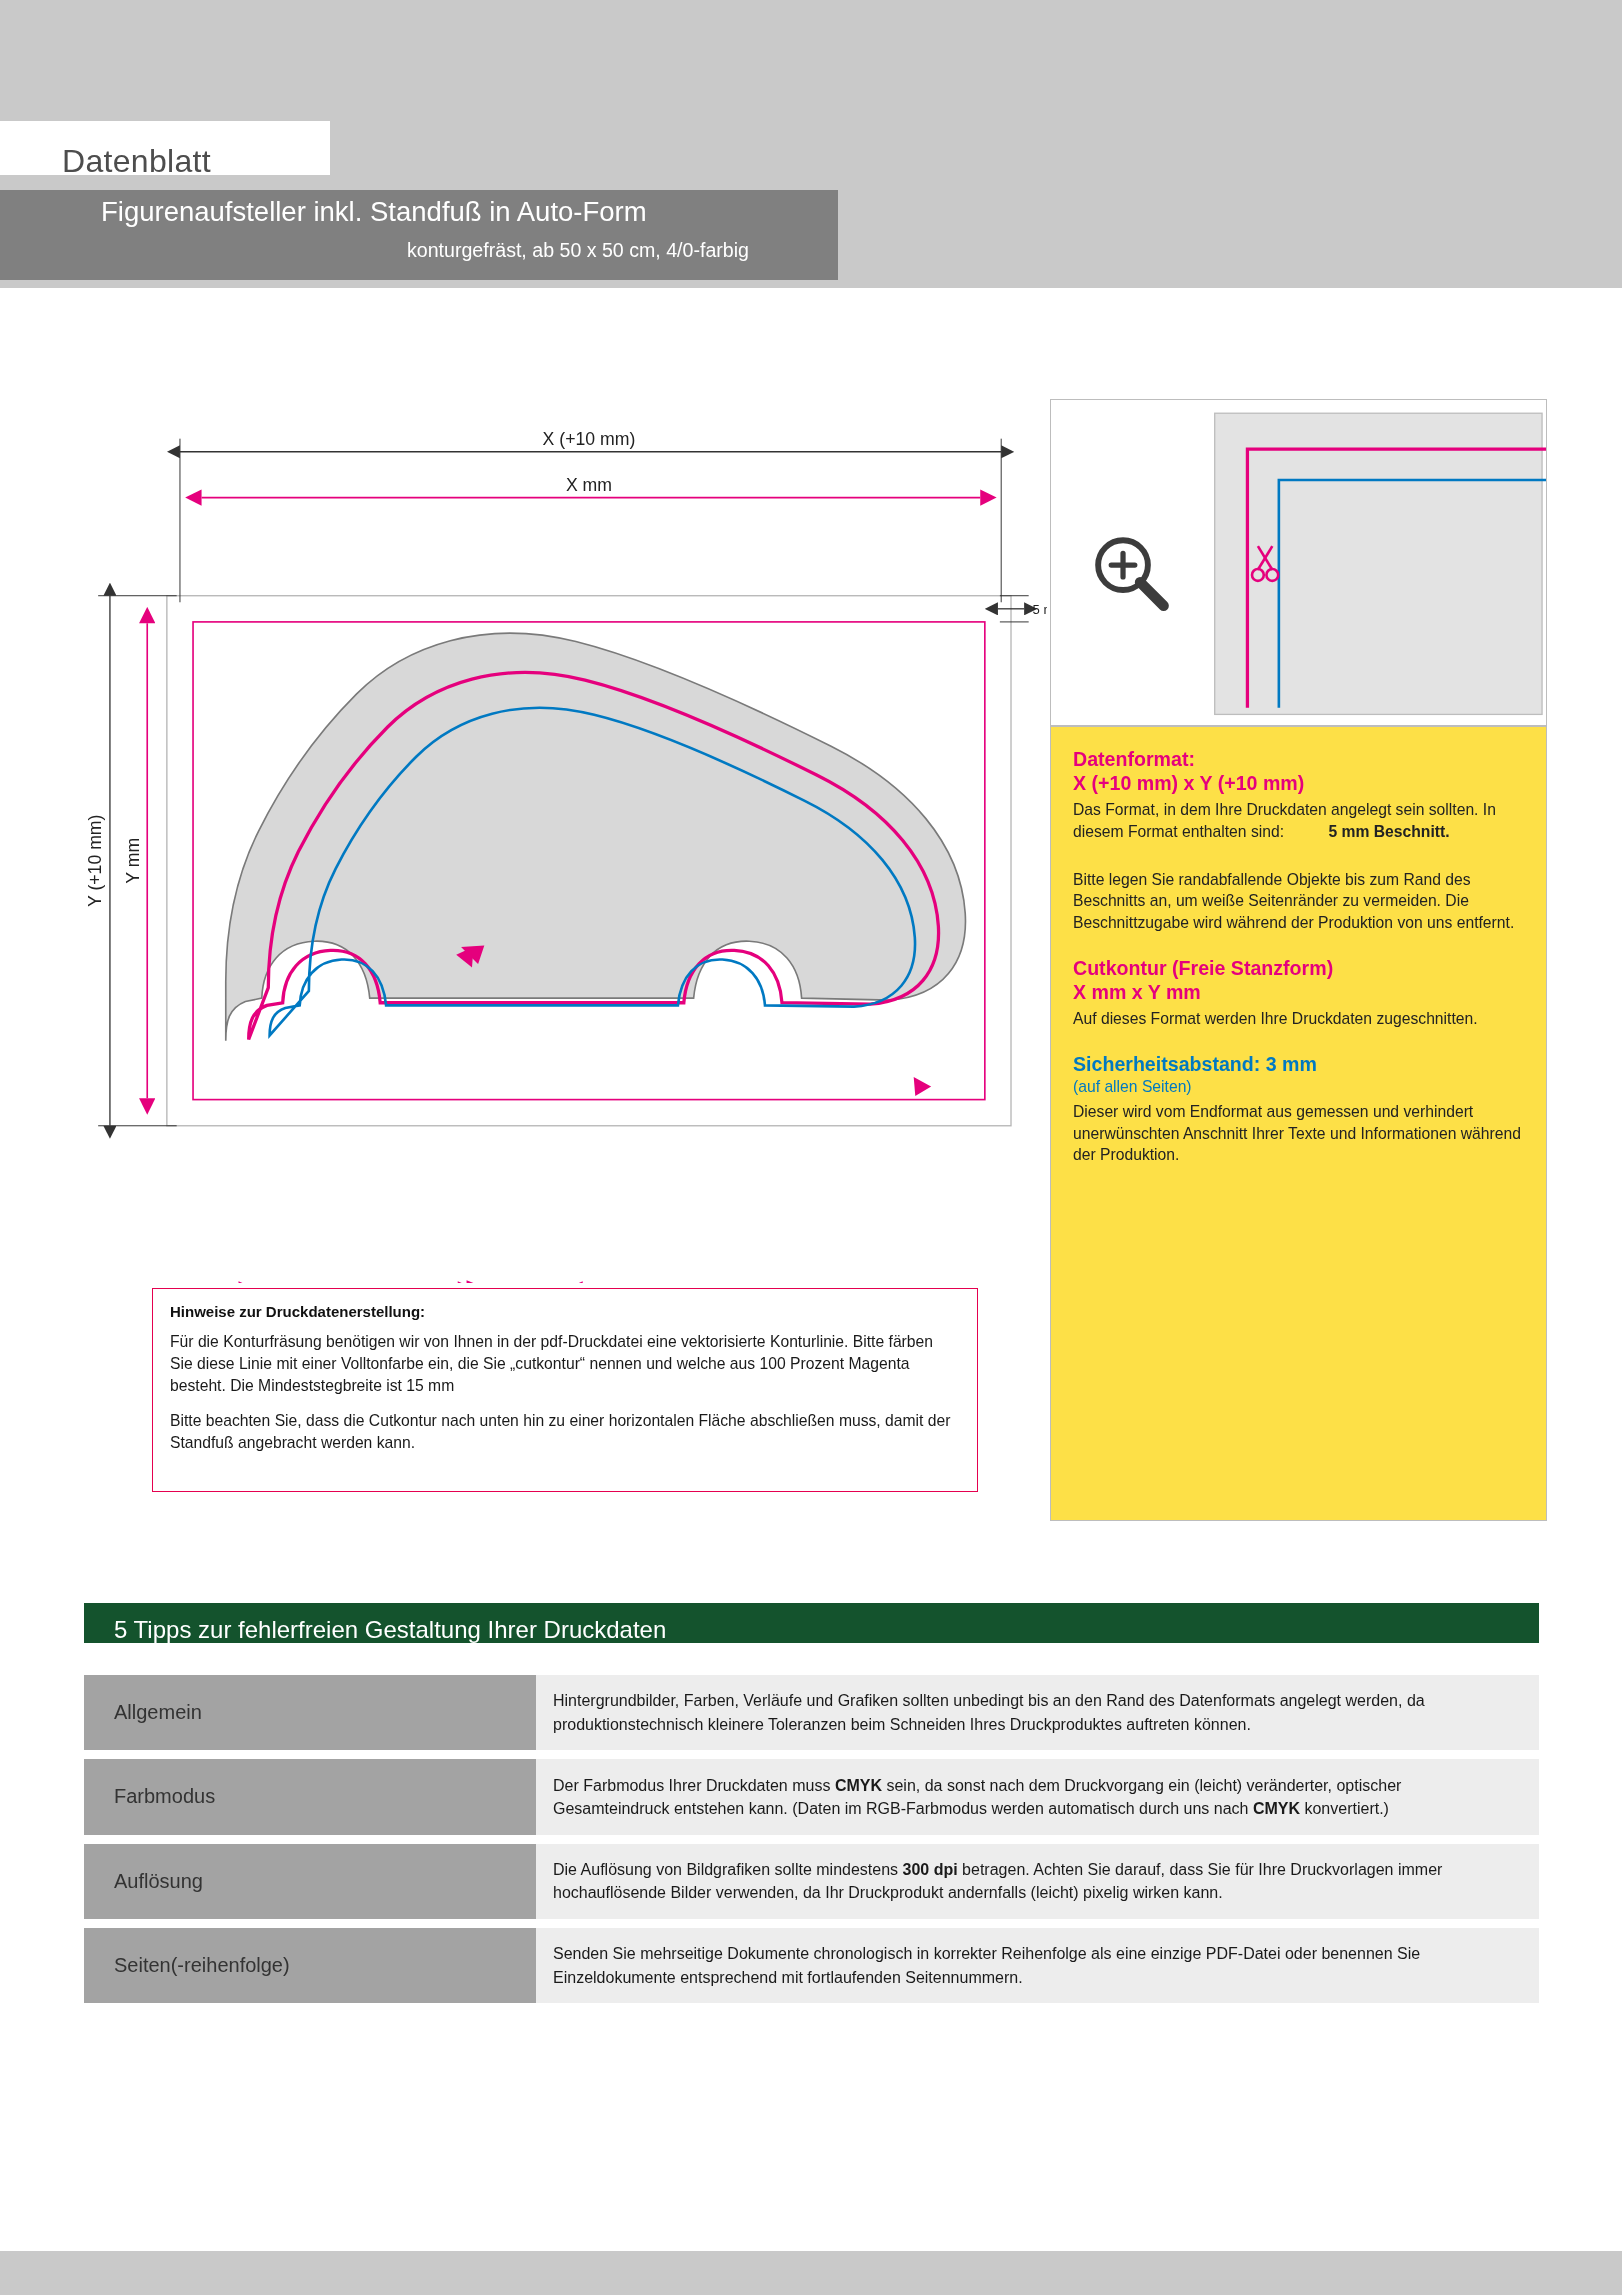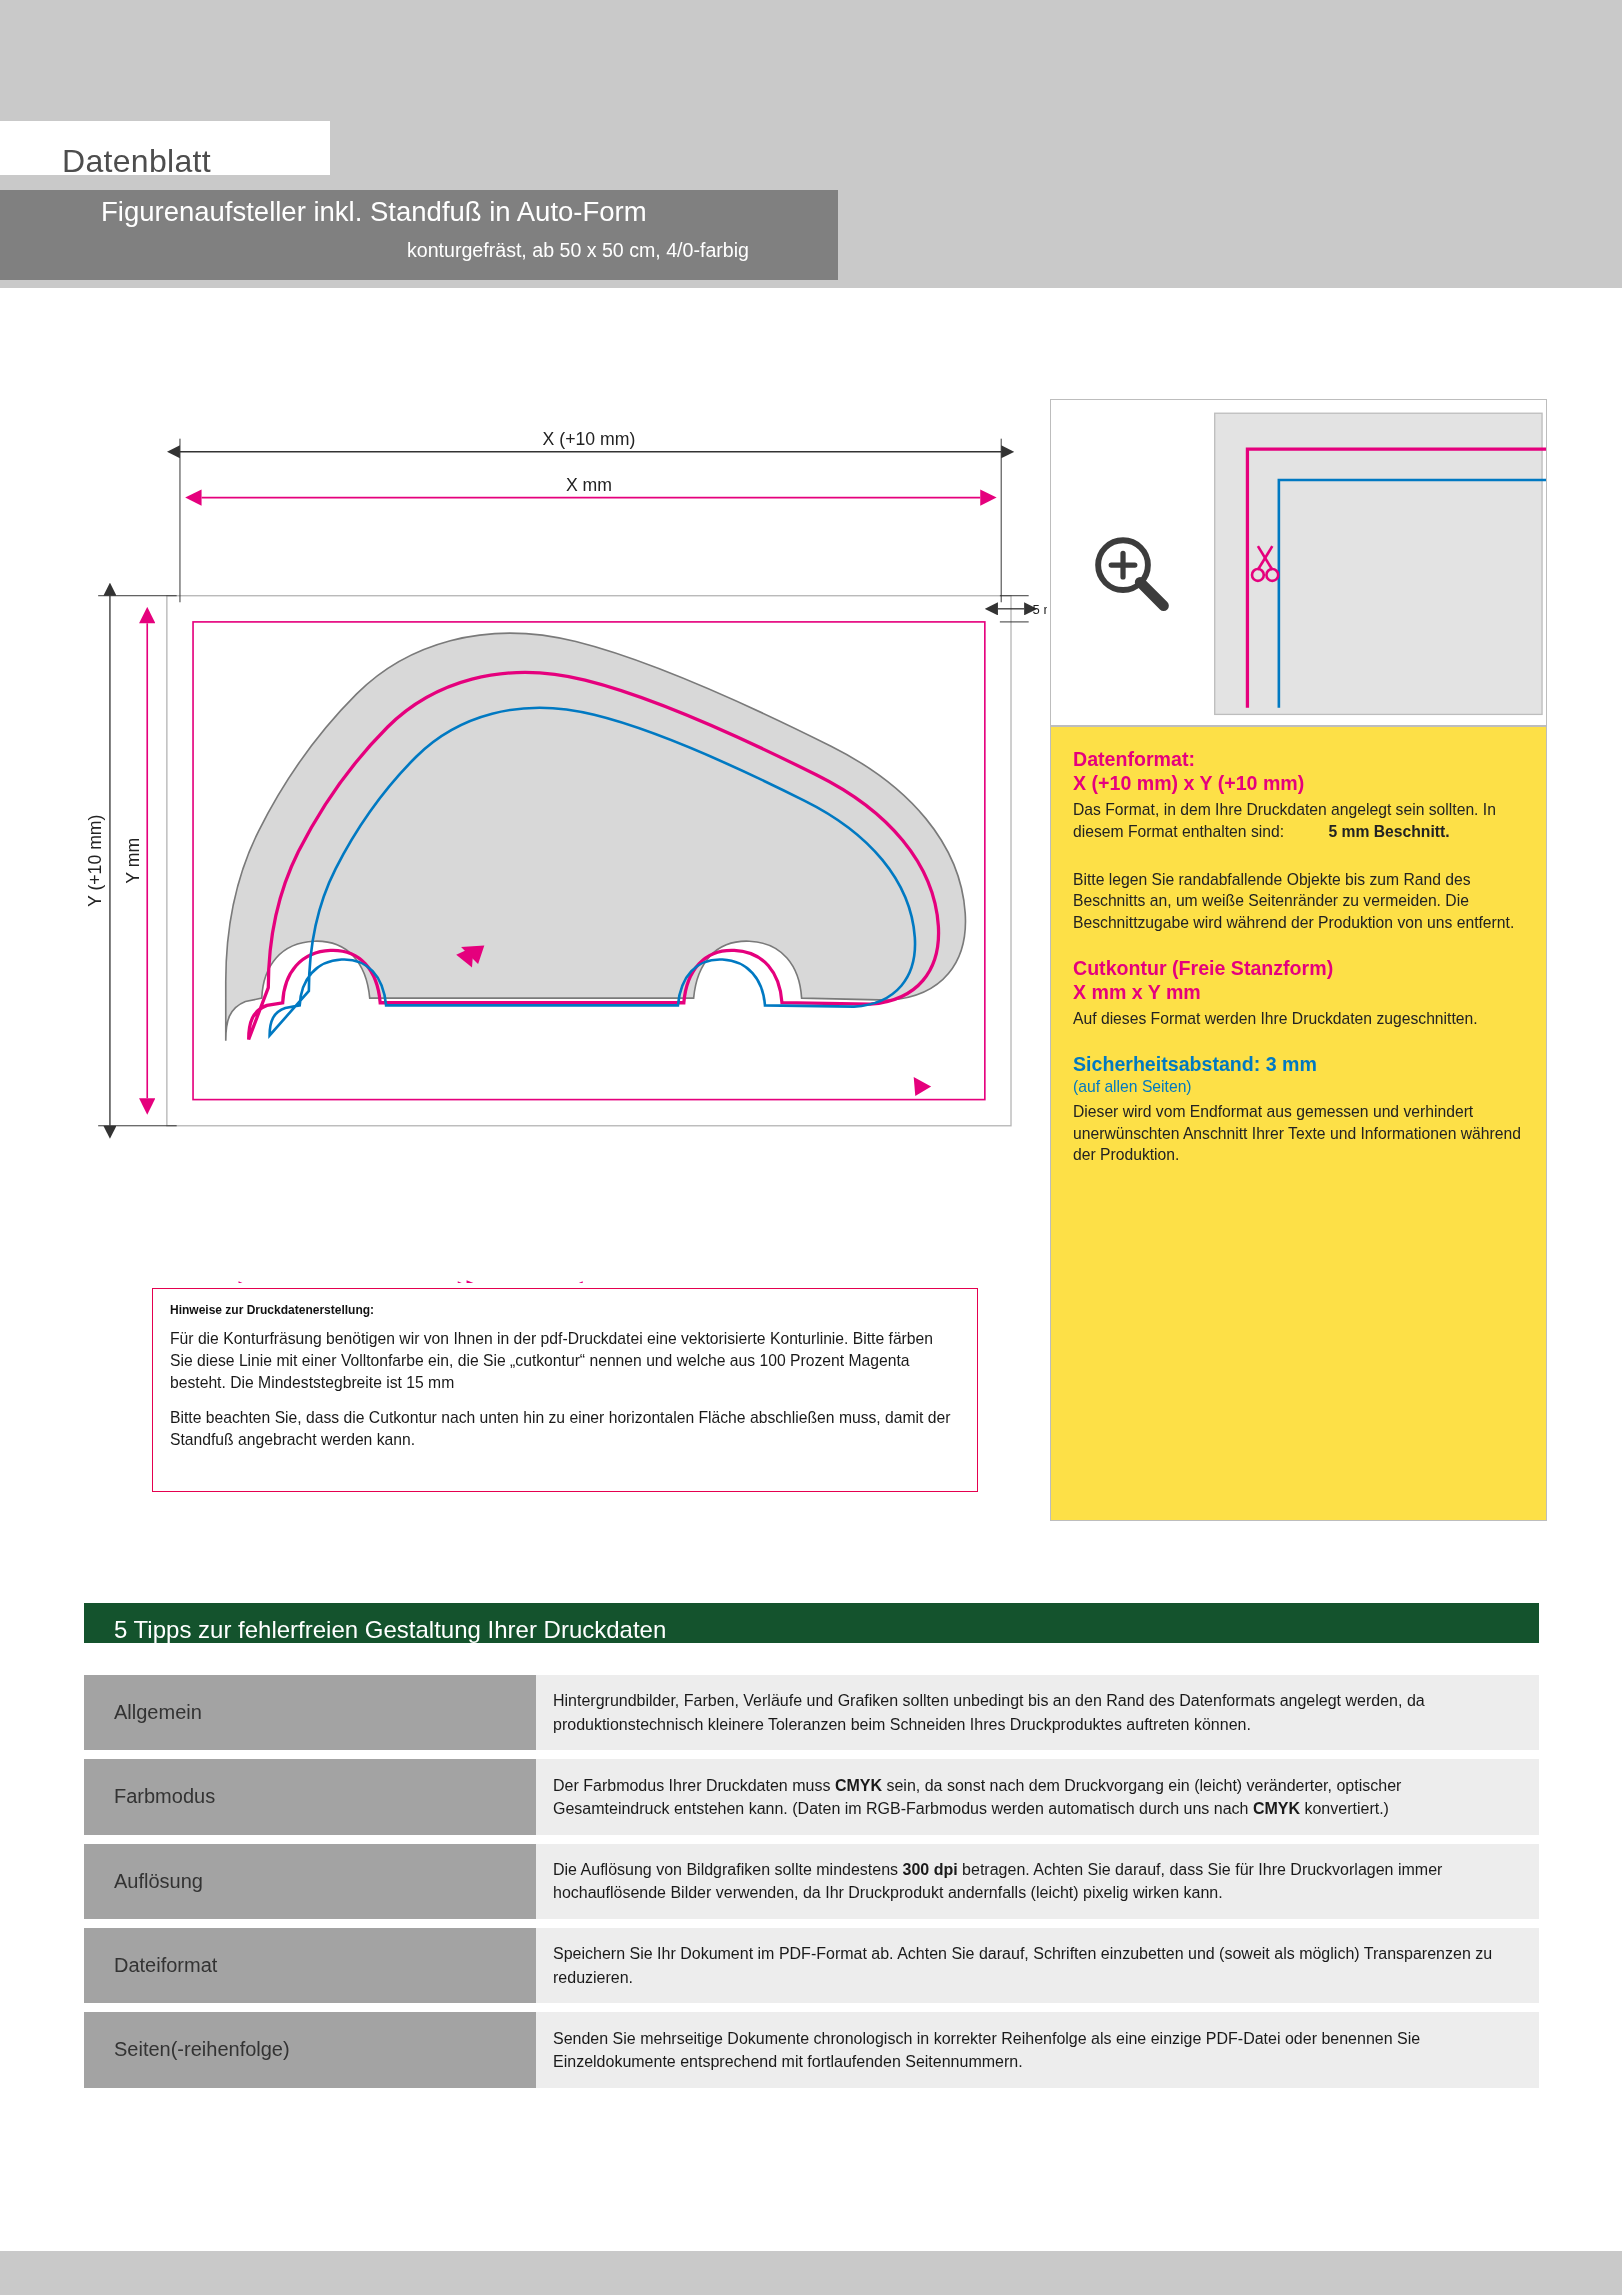--- a/index.html
+++ b/index.html
@@ -78,21 +78,21 @@
     position: absolute;
     left: 152px; top: 1288px;
     width: 826px;
     height: 204px;
     border: 1.3px solid #e5004f;
     background: #ffffff;
     box-sizing: border-box;
     padding: 14.4px 17px;
   }
   .hinweis-title {
-    font-size: 12px;
+    font-size: 15px;
     font-weight: bold;
     color: #111;
     margin-bottom: 10.5px;
   }
   .hinweis-p {
     font-size: 15.7px;
     line-height: 1.42;
     color: #1a1a1a;
     margin: 0 0 11.8px 0;
   }
@@ -372,24 +372,20 @@
   <div class="tip-row">
     <div class="label">Farbmodus</div>
     <div class="body"><span>Der Farbmodus Ihrer Druckdaten muss </span><b>CMYK</b><span> sein, da sonst nach dem Druckvorgang ein (leicht) veränderter, optischer Gesamteindruck entstehen kann. (Daten im RGB-Farbmodus werden automatisch durch uns nach </span><b>CMYK</b><span> konvertiert.)</span></div>
   </div>
 
   <div class="tip-row">
     <div class="label">Auflösung</div>
     <div class="body"><span>Die Auflösung von Bildgrafiken sollte mindestens </span><b>300 dpi</b><span> betragen. Achten Sie darauf, dass Sie für Ihre Druckvorlagen immer hochauflösende Bilder verwenden, da Ihr Druckprodukt andernfalls (leicht) pixelig wirken kann.</span></div>
   </div>
 
-  <div class="tip-row">
-    <div class="label">Dateiformat</div>
-    <div class="body">Speichern Sie Ihr Dokument im PDF-Format ab. Achten Sie darauf, Schriften einzubetten und (soweit als möglich) Transparenzen zu reduzieren.</div>
-  </div>
 
   <div class="tip-row">
     <div class="label">Seiten(-reihenfolge)</div>
     <div class="body">Senden Sie mehrseitige Dokumente chronologisch in korrekter Reihenfolge als eine einzige PDF-Datei oder benennen Sie Einzeldokumente entsprechend mit fortlaufenden Seitennummern.</div>
   </div>
 
 </div>
 
 <div class="footer-band"></div>
 

